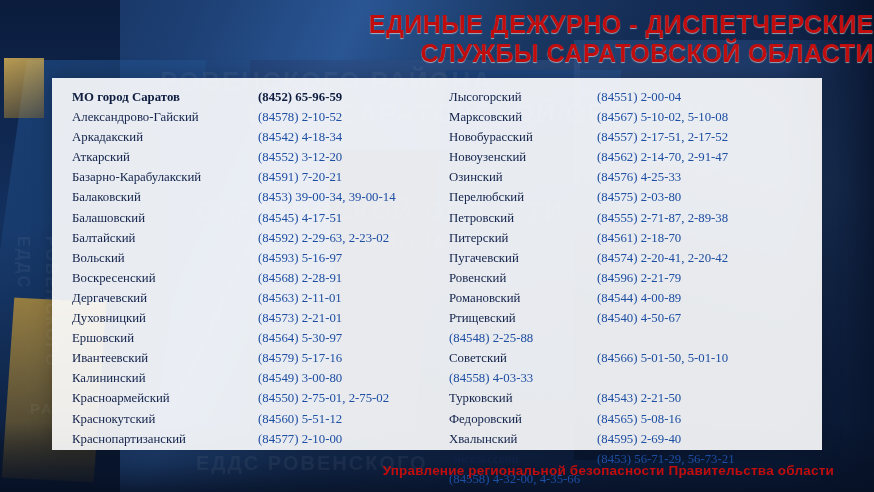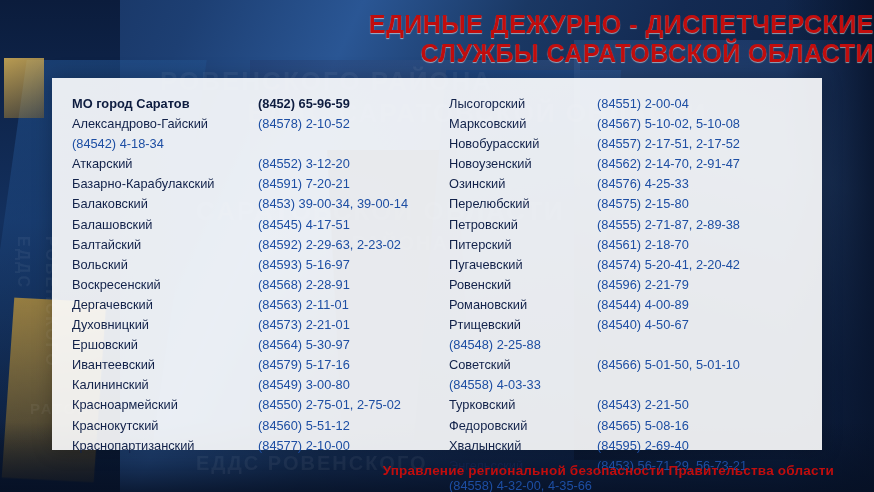--- a/index.html
+++ b/index.html
@@ -108,24 +108,25 @@
     text-align: right;
     color: #c10d0d;
     font-weight: bold;
     font-size: 25px;
     line-height: 29px;
     letter-spacing: 0.5px;
     text-shadow: 0 1px 1px rgba(255,255,255,0.55);
   }
   .columns {
     position: absolute;
-    left: 0; top: 8px;
+    left: 0; top: 2px;
     width: 770px;
     height: 331px;
     display: flex;
+    font-family: Liberation Serif, serif;
   }
   .col {
     width: 50%;
     padding: 10px 0 0 0;
     box-sizing: border-box;
   }
   .col-left { padding-left: 20px; }
   .col-right { padding-left: 12px; }
   .row {
     display: flex;
@@ -195,20 +196,21 @@
       <div class="col col-left" id="col-left">
           <div class="row bold">
             <span class="name">МО город Саратов</span>
             <span class="phone">(8452) 65-96-59</span>
           </div>
           <div class="row">
             <span class="name">Александрово-Гайский</span>
             <span class="phone">(84578) 2-10-52</span>
           </div>
           <div class="row">
+            <span class="name">Аркадакский</span>
             <span class="phone">(84542) 4-18-34</span>
           </div>
           <div class="row">
             <span class="name">Аткарский</span>
             <span class="phone">(84552) 3-12-20</span>
           </div>
           <div class="row">
             <span class="name">Базарно-Карабулакский</span>
             <span class="phone">(84591) 7-20-21</span>
           </div>
@@ -281,33 +283,33 @@
           <div class="row">
             <span class="name">Новоузенский</span>
             <span class="phone">(84562) 2-14-70, 2-91-47</span>
           </div>
           <div class="row">
             <span class="name">Озинский</span>
             <span class="phone">(84576) 4-25-33</span>
           </div>
           <div class="row">
             <span class="name">Перелюбский</span>
-            <span class="phone">(84575) 2-15-80</span>
+            <span class="phone">(84575) 2-03-80</span>
           </div>
           <div class="row">
             <span class="name">Петровский</span>
             <span class="phone">(84555) 2-71-87, 2-89-38</span>
           </div>
           <div class="row">
             <span class="name">Питерский</span>
             <span class="phone">(84561) 2-18-70</span>
           </div>
           <div class="row">
             <span class="name">Пугачевский</span>
-            <span class="phone">(84574) 5-20-41, 2-20-42</span>
+            <span class="phone">(84574) 2-20-41, 2-20-42</span>
           </div>
           <div class="row">
             <span class="name">Ровенский</span>
             <span class="phone">(84596) 2-21-79</span>
           </div>
           <div class="row">
             <span class="name">Романовский</span>
             <span class="phone">(84544) 4-00-89</span>
           </div>
           <div class="row">

